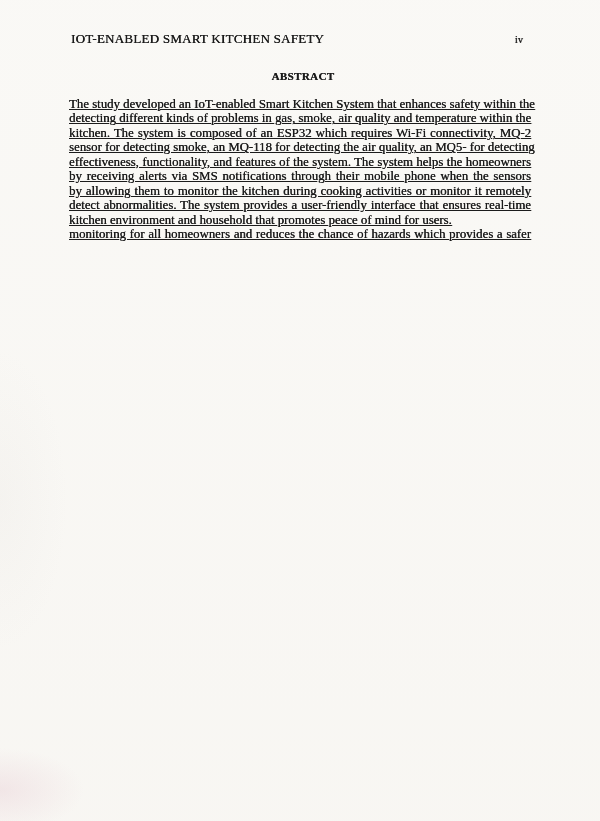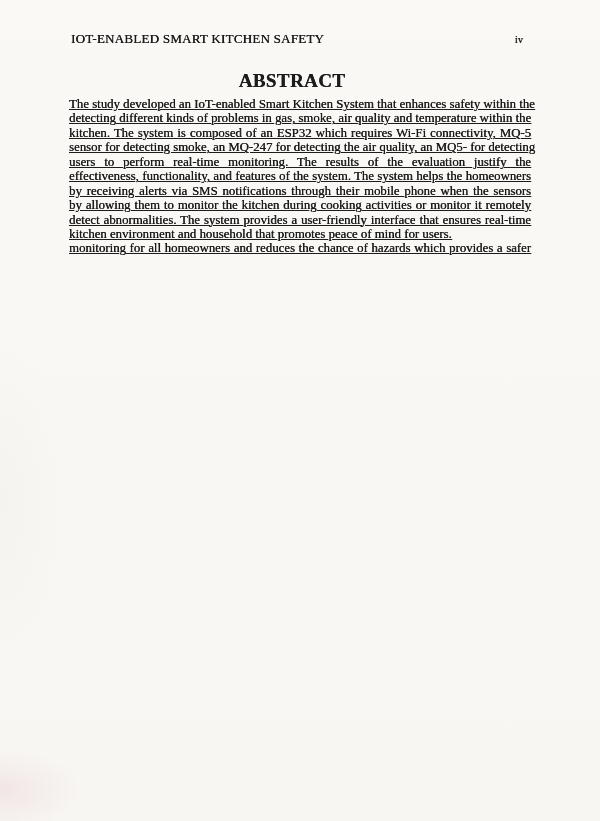--- a/index.html
+++ b/index.html
@@ -43,25 +43,25 @@
     text-shadow: 0.35px 0 0 currentColor;
     white-space: nowrap;
   }
   .page-number {
     font-size: 10px;
     letter-spacing: 0.2px;
   }
   .abstract-heading {
     position: absolute;
     top: 70px;
-    left: 61px;
+    left: 72px;
     width: 462px;
     text-align: center;
     font-weight: 700;
-    font-size: 19px;
+    font-size: 11px;
     letter-spacing: 0.4px;
     text-shadow: 0.25px 0 0 currentColor;
   }
   .abstract {
     position: absolute;
     top: 97px;
     left: 69px;
     width: 462px;
     font-size: 12.8px;
     line-height: 14.45px;
@@ -89,23 +89,22 @@
   <div class="header-row">
     <span>IOT-ENABLED SMART KITCHEN SAFETY</span>
     <span class="page-number">iv</span>
   </div>
 
   <div class="abstract-heading">ABSTRACT</div>
 
   <div class="abstract">
     <div class="jline">The study developed an IoT-enabled Smart Kitchen System that enhances safety within the</div>
     <div class="jline">detecting different kinds of problems in gas, smoke, air quality and temperature within the</div>
-    <div class="jline">kitchen. The system is composed of an ESP32 which requires Wi-Fi connectivity, MQ-5</div>
-    <div class="jline">sensor for detecting smoke, an MQ-247 for detecting the air quality, an MQ5- for detecting</div>
-    <div class="jline">users to perform real-time monitoring. The results of the evaluation justify the</div>
+    <div class="jline">kitchen. The system is composed of an ESP32 which requires Wi-Fi connectivity, MQ-2</div>
+    <div class="jline">sensor for detecting smoke, an MQ-118 for detecting the air quality, an MQ5- for detecting</div>
     <div class="jline">effectiveness, functionality, and features of the system. The system helps the homeowners</div>
     <div class="jline">by receiving alerts via SMS notifications through their mobile phone when the sensors</div>
     <div class="jline">by allowing them to monitor the kitchen during cooking activities or monitor it remotely</div>
     <div class="jline">detect abnormalities. The system provides a user-friendly interface that ensures real-time</div>
     <div class="jline last">kitchen environment and household that promotes peace of mind for users.</div>
     <div class="jline">monitoring for all homeowners and reduces the chance of hazards which provides a safer</div>
   </div>
 
 </div>
 

